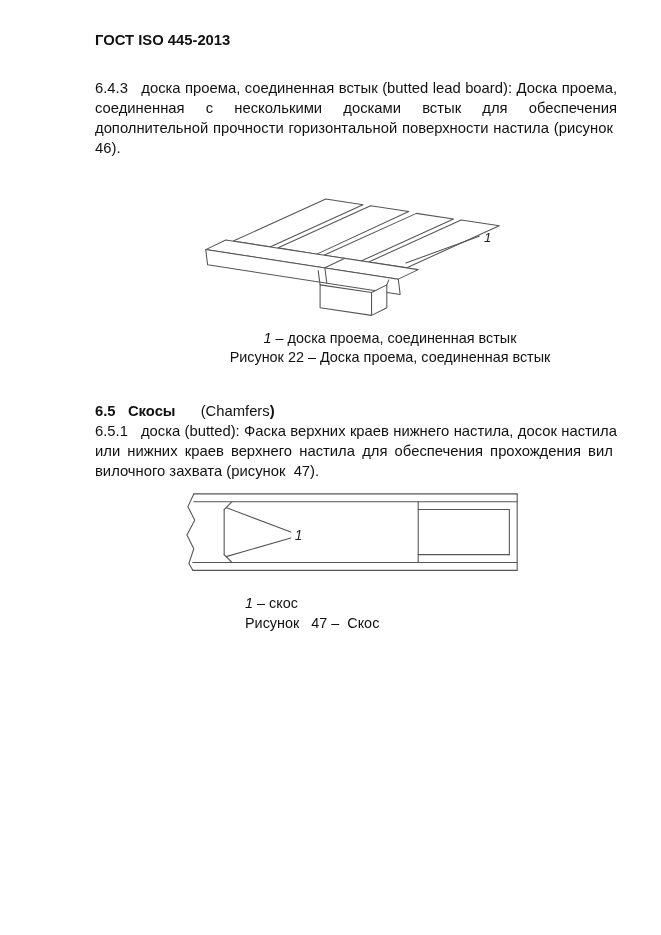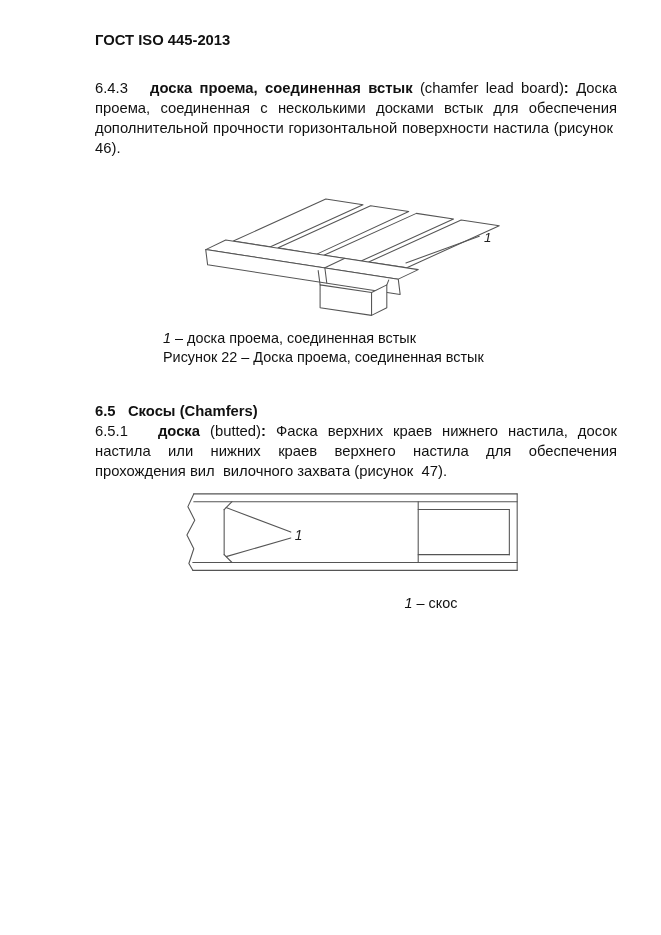--- a/index.html
+++ b/index.html
@@ -23,65 +23,64 @@
     font-weight: bold;
     line-height: 20px;
     margin-bottom: 28px;
   }
   .para {
     font-size: 14.8px;
     line-height: 20px;
     text-align: justify;
     margin: 0;
   }
-  .b { font-weight: bold; }
+  .b { font-weight: normal; }
   .i { font-style: italic; }
   .fig46-wrap { margin: 0 0 0 105px; }
   .fig47-wrap { margin: 8px 0 0 87px; }
   svg { display: block; }
   .sketch { stroke: #555; fill: none; stroke-width: 1.1; stroke-linejoin: round; stroke-linecap: round; }
   .sketch-filled { stroke: #555; fill: #ffffff; stroke-width: 1.1; stroke-linejoin: round; }
   .callout-label { font-family: "Liberation Sans", sans-serif; font-size: 14px; font-style: italic; fill: #222; stroke: none; }
   .fig46-caps {
     margin-left: 68px;
     margin-top: 4px;
-    text-align: left;
+    text-align: center;
     font-size: 14.4px;
     line-height: 19px;
   }
   .heading-65 {
     margin-top: 34px;
     font-size: 14.8px;
     line-height: 20px;
     font-weight: bold;
   }
-  .heading-65 .n { font-weight: bold; }
+  .heading-65 .n { font-weight: normal; padding-left: 21px; }
   .fig47-caps {
     margin-left: 150px;
     margin-top: 6px;
     font-size: 14.4px;
     line-height: 20px;
-    text-align: center;
   }
   .page-number {
     position: absolute;
     left: 95px;
     top: 880px;
     font-size: 14.8px;
   }
 </style>
 </head>
 <body>
 
 <div class="page">
   <div class="content">
 
     <div class="doc-header">ГОСТ ISO 445-2013</div>
 
-    <p class="para"><span>6.4.3&nbsp;&nbsp; </span><span class="b">доска проема, соединенная встык</span><span> (chamfer lead board)</span><span class="b">:</span><span> Доска проема, соединенная с несколькими досками встык для обеспечения дополнительной прочности горизонтальной поверхности настила (рисунок&nbsp; 46).</span></p>
+    <p class="para"><span>6.4.3&nbsp;&nbsp; </span><span class="b">доска проема, соединенная встык</span><span> (butted lead board)</span><span class="b">:</span><span> Доска проема, соединенная с несколькими досками встык для обеспечения дополнительной прочности горизонтальной поверхности настила (рисунок&nbsp; 46).</span></p>
 
     <div class="fig46-wrap">
       <svg width="305" height="167" viewBox="0 0 320 175">
         <g>
           <polygon class="sketch-filled" points="35,87 132,43 171,49 74,93"></polygon>
           <polygon class="sketch-filled" points="82,94 179,50 219,56 122,101"></polygon>
           <polygon class="sketch-filled" points="130,102 227,58 266,64 169,108"></polygon>
           <polygon class="sketch-filled" points="177,109 274,65 314,71 217,115"></polygon>
         </g>
         <g>
@@ -136,18 +135,19 @@
         <g>
           <line class="sketch" x1="110" y1="44" x2="44" y2="19"></line>
           <line class="sketch" x1="110" y1="50" x2="44" y2="69"></line>
         </g>
         <text class="callout-label" x="114" y="52">1</text>
       </svg>
     </div>
 
     <div class="fig47-caps">
       <div><span class="i">1</span><span> – скос</span></div>
+      <div>Рисунок&nbsp;&nbsp; 47 –&nbsp; Скос</div>
     </div>
 
   </div>
 
   <div class="page-number">32</div>
 </div>
 
 </body></html>

